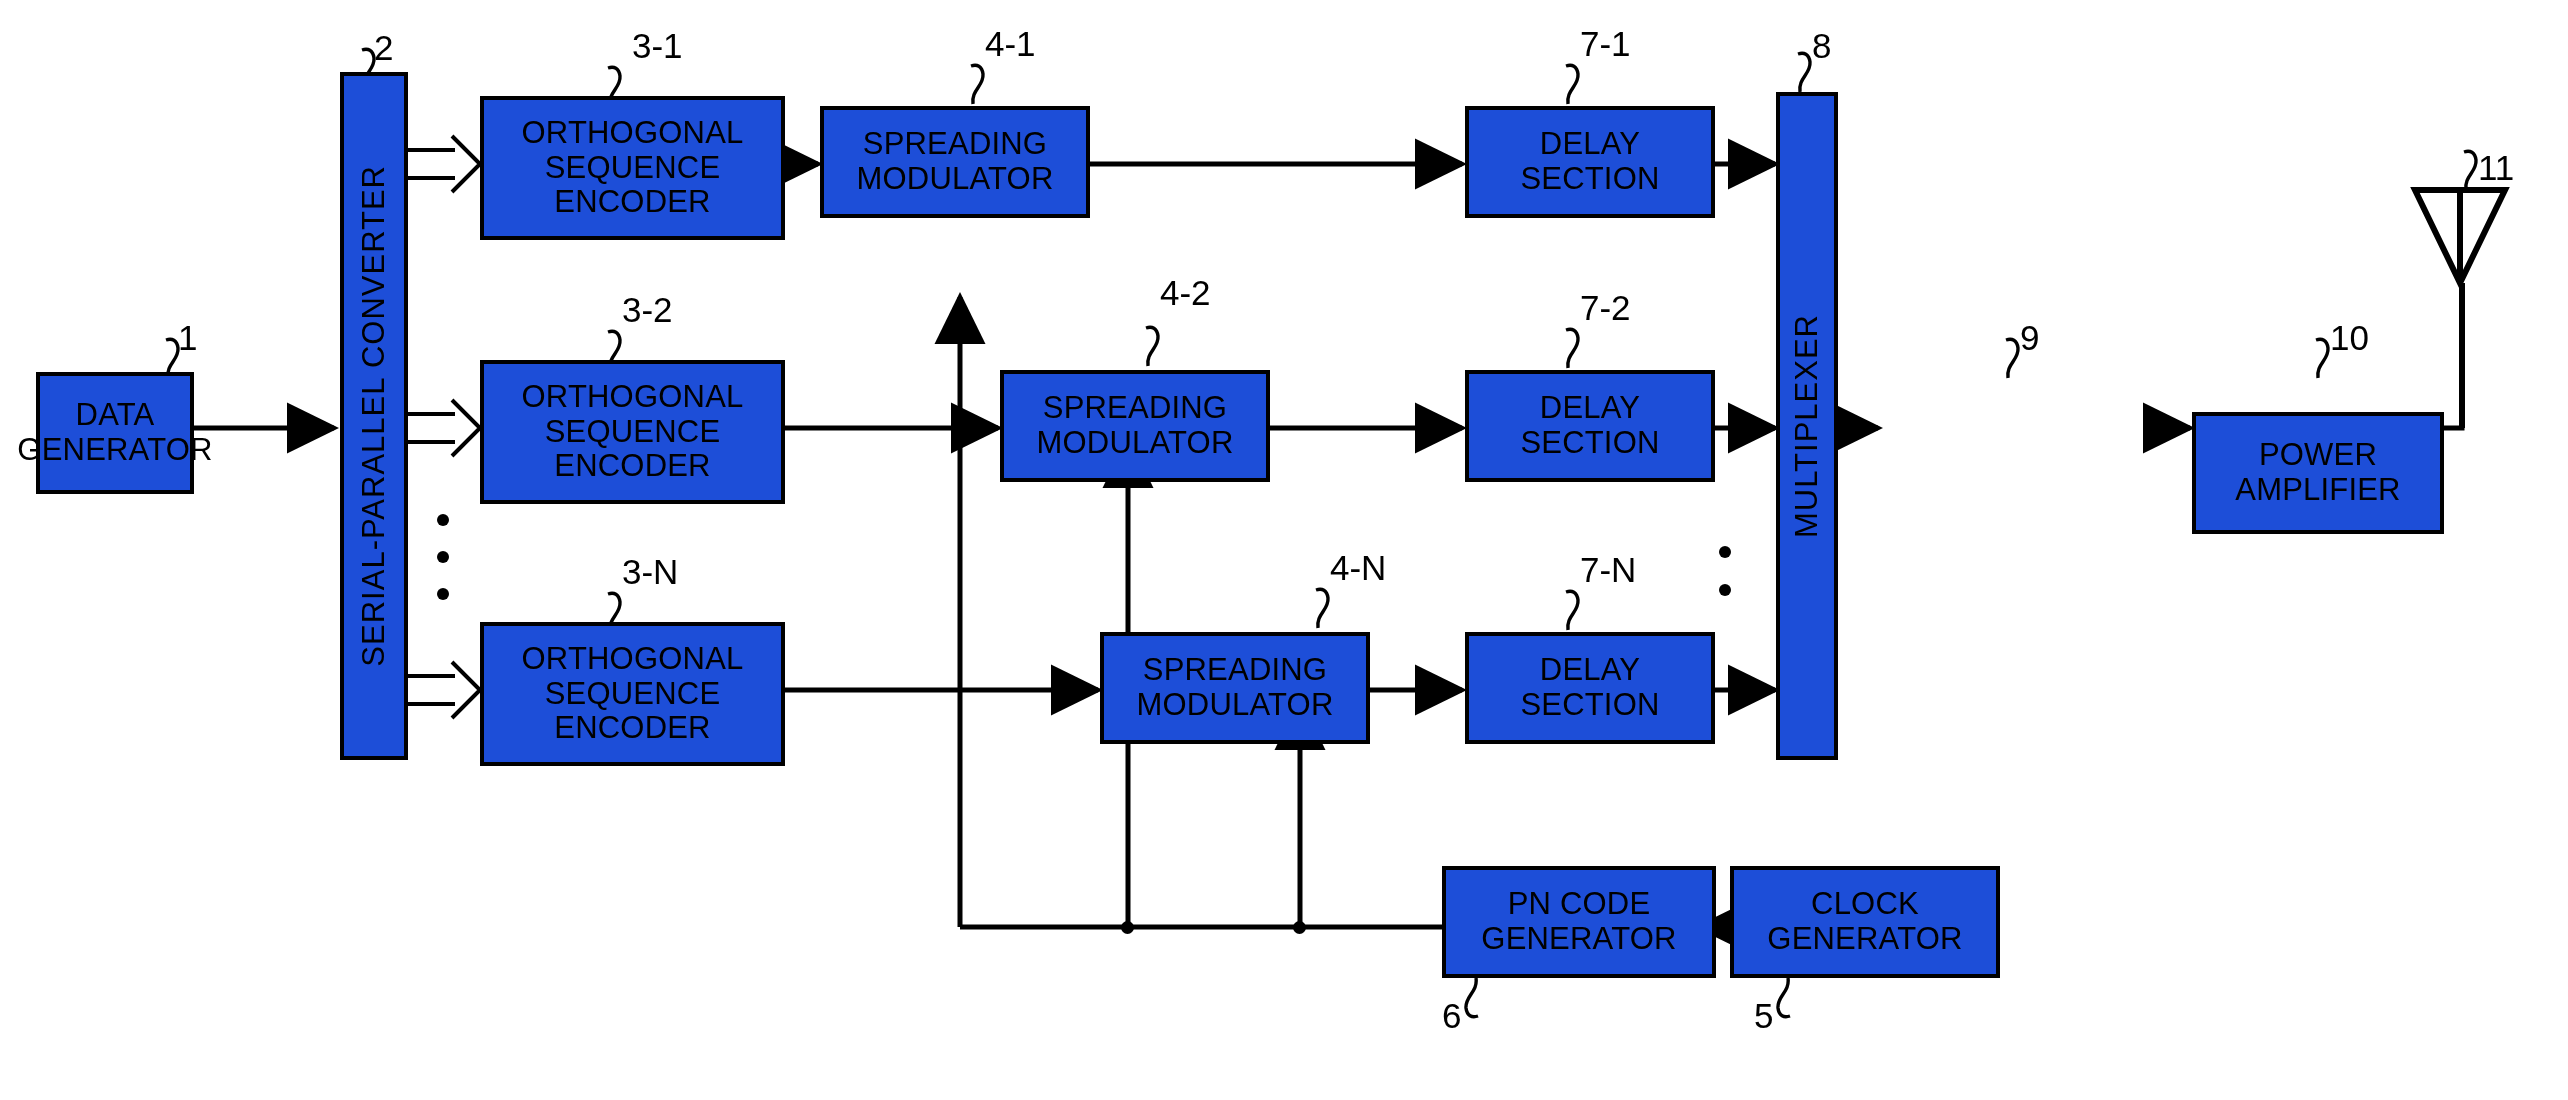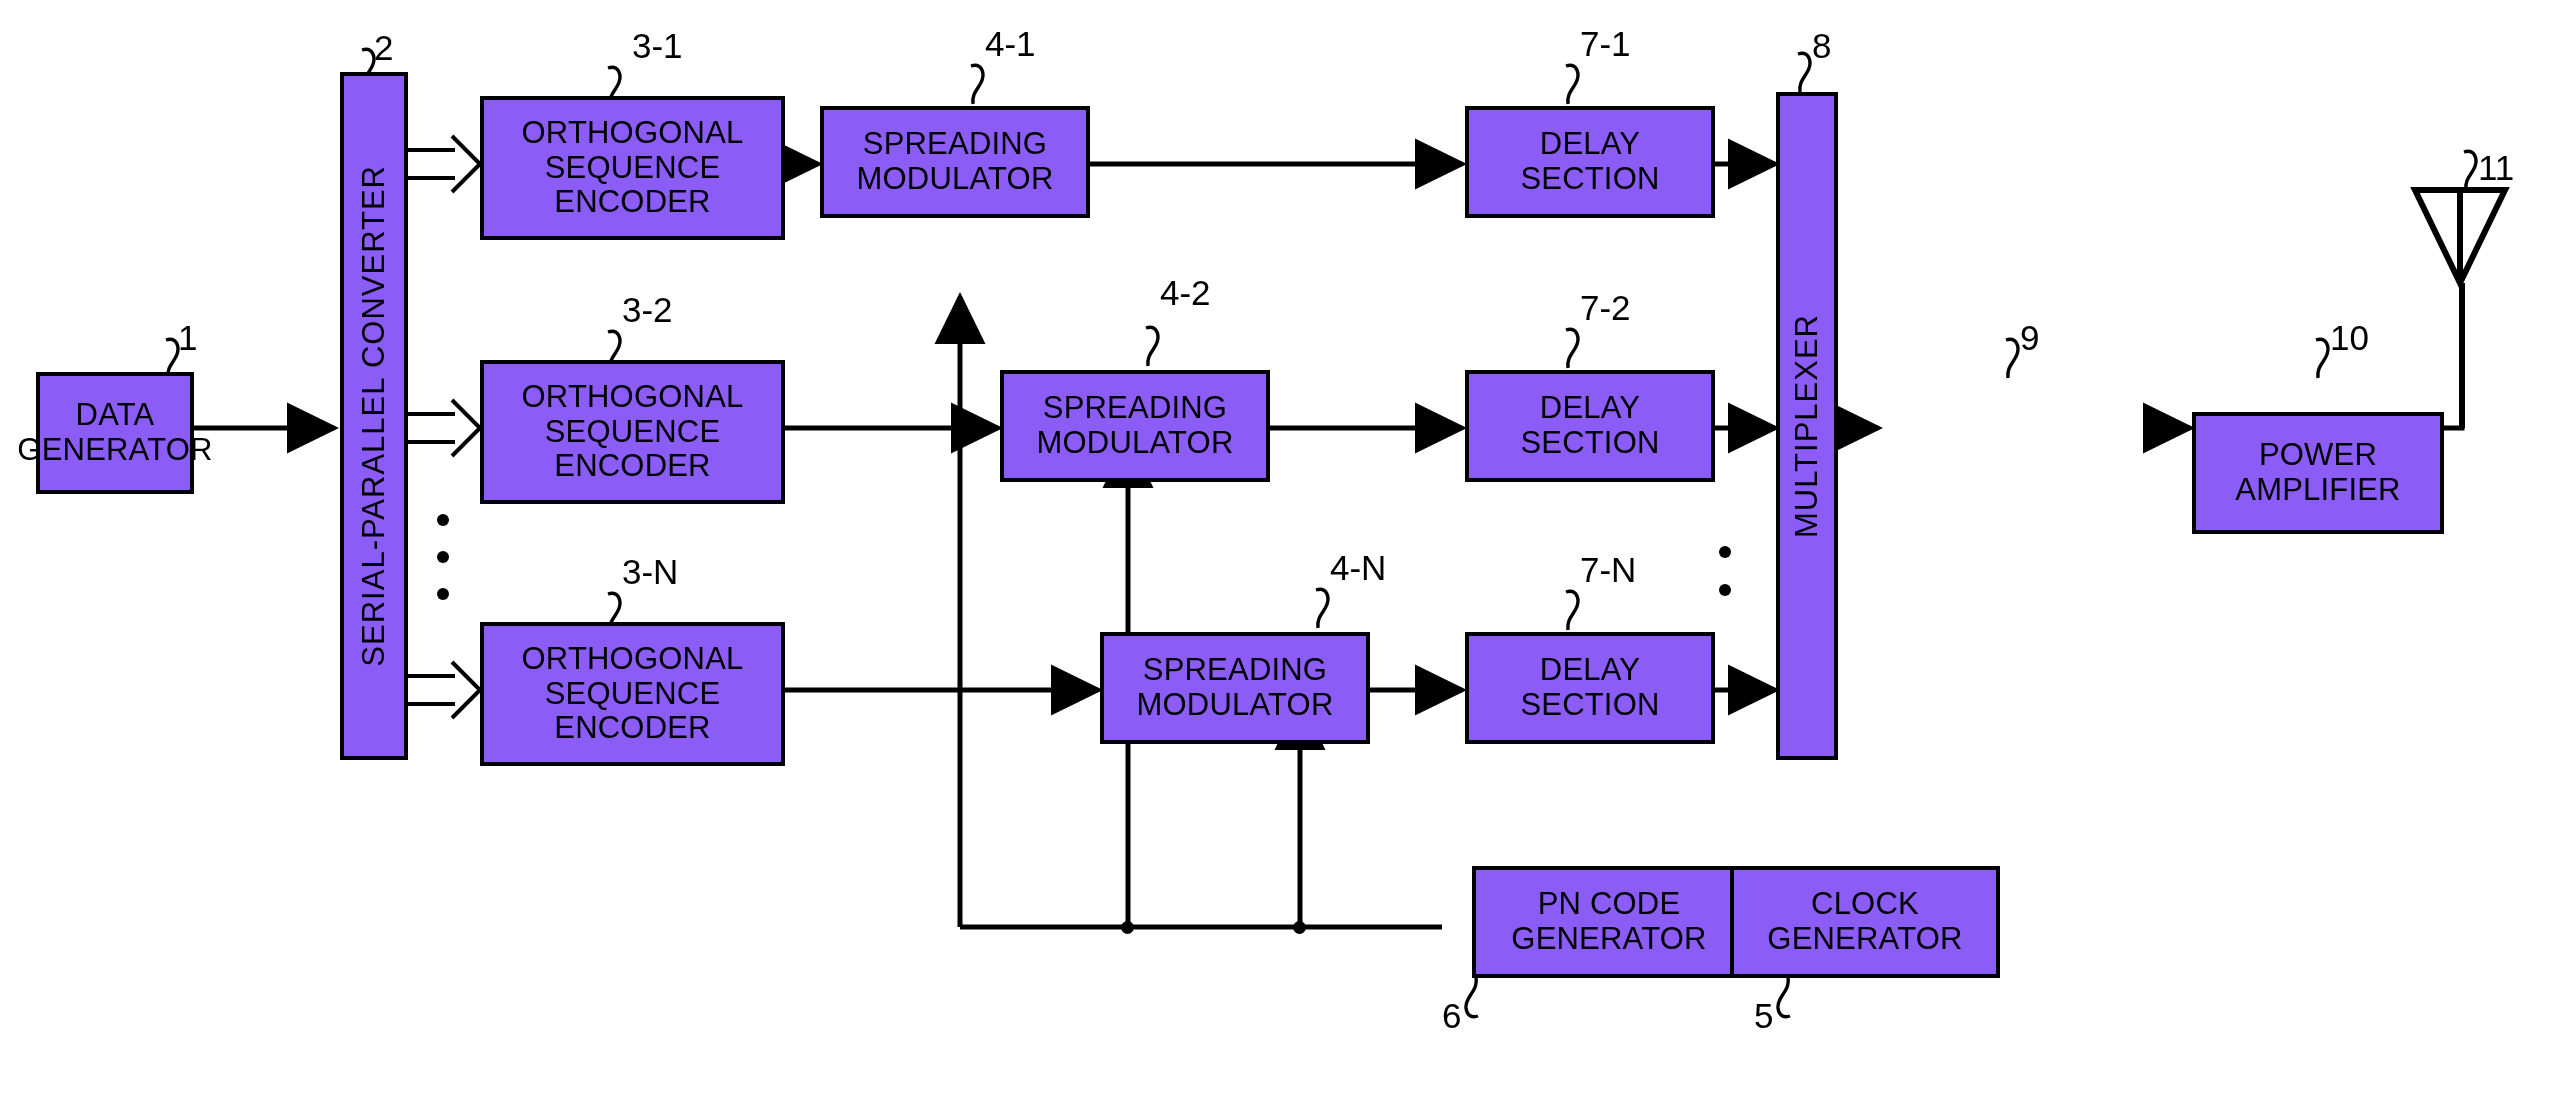--- a/index.html
+++ b/index.html
@@ -22,21 +22,21 @@
     position: absolute;
     left: 0;
     top: 0;
     width: 2568px;
     height: 1100px;
   }
   .blk {
     position: absolute;
     box-sizing: border-box;
     border: 4px solid #000000;
-    background: #8b5cf6;
+    background: #1d4ed8;
     display: flex;
     align-items: center;
     justify-content: center;
     text-align: center;
     color: #000000;
     line-height: 1.12;
     letter-spacing: 0.2px;
     font-size: 31px;
     z-index: 3;
   }
@@ -236,21 +236,21 @@
   <div class="reflbl" style="left:2020px; top:318px;">9</div>
 
   <div class="blk" style="left:2192px; top:368px; width:252px; height:122px;margin-top:44px;">
     <span>POWER
 AMPLIFIER</span>
   </div>
   <div class="reflbl" style="left:2330px; top:318px;">10</div>
 
   <div class="reflbl" style="left:2478px; top:148px;">11</div>
 
-  <div class="blk" style="left:1442px; top:866px; width:274px; height:112px;margin-left:30px;">
+  <div class="blk" style="left:1442px; top:866px; width:274px; height:112px;">
     <span>PN CODE
 GENERATOR</span>
   </div>
   <div class="reflbl" style="left:1442px; top:996px;">6</div>
 
   <div class="blk" style="left:1730px; top:866px; width:270px; height:112px;">
     <span>CLOCK
 GENERATOR</span>
   </div>
   <div class="reflbl" style="left:1754px; top:996px;">5</div>

